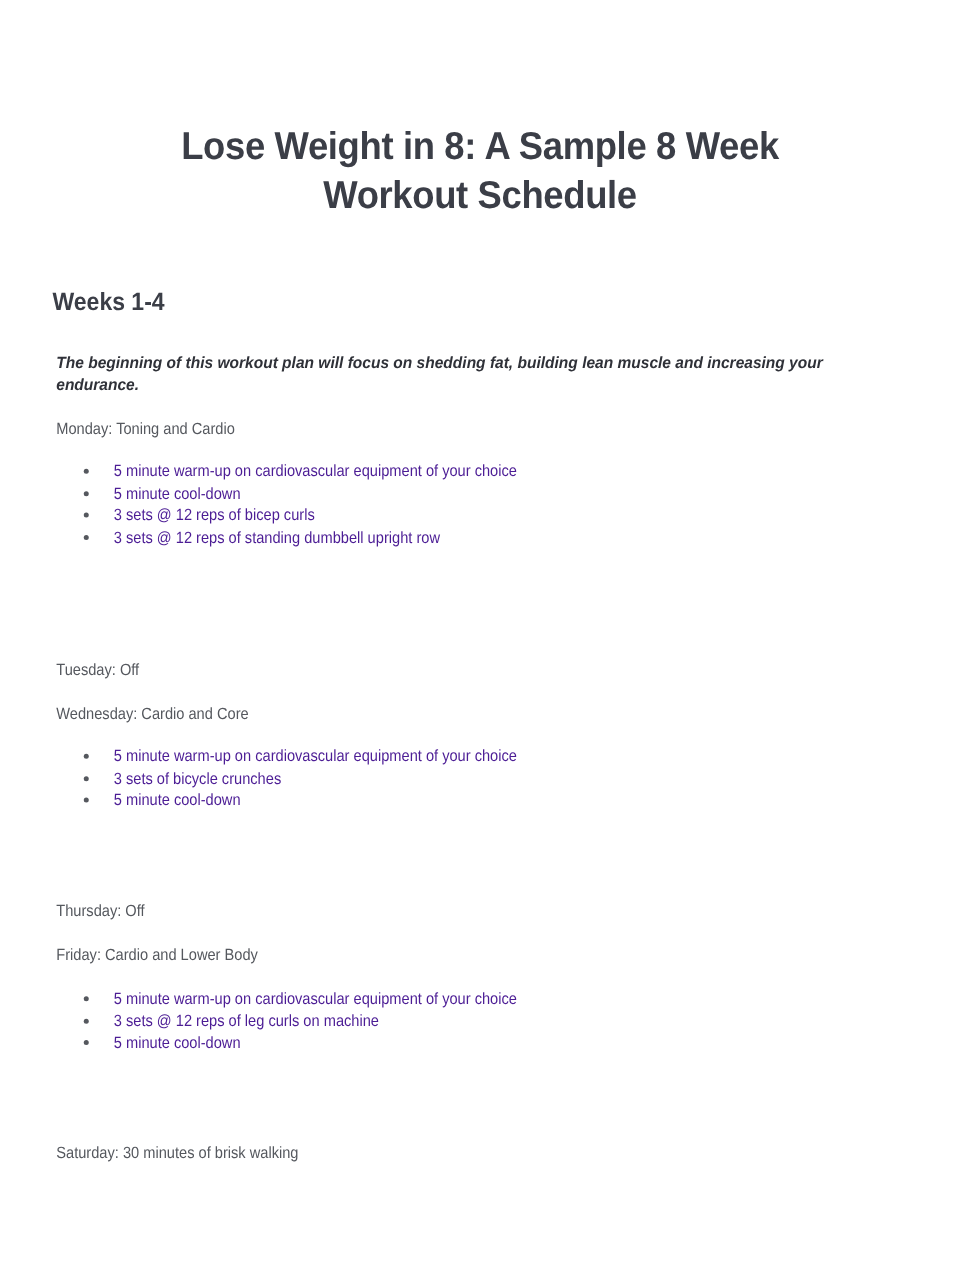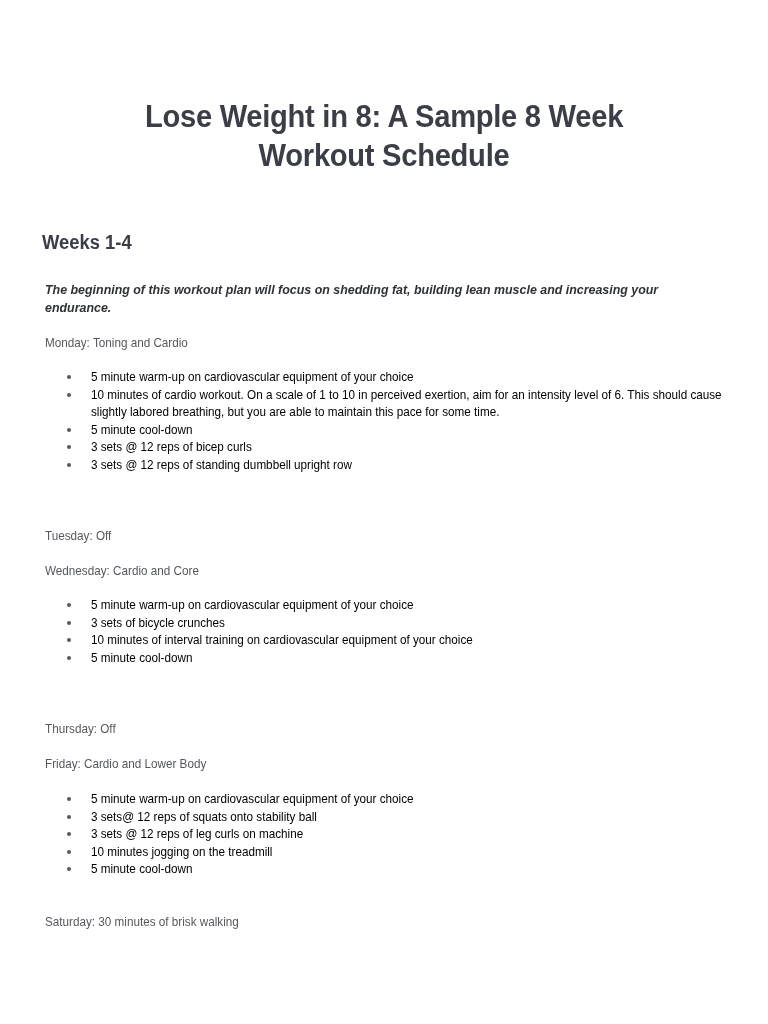--- a/index.html
+++ b/index.html
@@ -82,21 +82,21 @@
       position: absolute;
       left: 45px;
       width: 690px;
       margin: 0;
       padding: 0;
       list-style: none;
     }
     .list li {
       position: relative;
       padding-left: 46px;
-      color: #000000;
+      color: #4c1d95;
       font-family: "Liberation Sans", sans-serif;
       font-size: 13px;
       line-height: 17.5px;
     }
     .list li .bullet {
       position: absolute;
       left: 22px;
       top: 7px;
       width: 4px;
       height: 4px;
@@ -120,42 +120,38 @@
     <span>Workout Schedule</span>
   </h1>
 
   <h2 class="section-heading">Weeks 1-4</h2>
 
   <p class="intro">The beginning of this workout plan will focus on shedding fat, building lean muscle and increasing your endurance.</p>
 
   <p class="day" style="top:334px;">Monday: Toning and Cardio</p>
   <ul class="list" style="top:368px;">
     <li><span class="bullet"></span><span class="txt">5 minute warm-up on cardiovascular equipment of your choice</span></li>
-    <li><span class="bullet"></span><span class="txt">10 minutes of cardio workout. On a scale of 1 to 10 in perceived exertion, aim for an intensity level of 6. This should cause slightly labored breathing, but you are able to maintain this pace for some time.</span></li>
     <li><span class="bullet"></span><span class="txt">5 minute cool-down</span></li>
     <li><span class="bullet"></span><span class="txt">3 sets @ 12 reps of bicep curls</span></li>
     <li><span class="bullet"></span><span class="txt">3 sets @ 12 reps of standing dumbbell upright row</span></li>
   </ul>
 
   <p class="day" style="top:527px;">Tuesday: Off</p>
 
   <p class="day" style="top:562px;">Wednesday: Cardio and Core</p>
   <ul class="list" style="top:596px;">
     <li><span class="bullet"></span><span class="txt">5 minute warm-up on cardiovascular equipment of your choice</span></li>
     <li><span class="bullet"></span><span class="txt">3 sets of bicycle crunches</span></li>
-    <li><span class="bullet"></span><span class="txt">10 minutes of interval training on cardiovascular equipment of your choice</span></li>
     <li><span class="bullet"></span><span class="txt">5 minute cool-down</span></li>
   </ul>
 
   <p class="day" style="top:720px;">Thursday: Off</p>
 
   <p class="day" style="top:755px;">Friday: Cardio and Lower Body</p>
   <ul class="list" style="top:790px;">
     <li><span class="bullet"></span><span class="txt">5 minute warm-up on cardiovascular equipment of your choice</span></li>
-    <li><span class="bullet"></span><span class="txt">3 sets@ 12 reps of squats onto stability ball</span></li>
     <li><span class="bullet"></span><span class="txt">3 sets @ 12 reps of leg curls on machine</span></li>
-    <li><span class="bullet"></span><span class="txt">10 minutes jogging on the treadmill</span></li>
     <li><span class="bullet"></span><span class="txt">5 minute cool-down</span></li>
   </ul>
 
   <p class="day" style="top:913px;">Saturday: 30 minutes of brisk walking</p>
 
 </div>
 
 </body></html>

